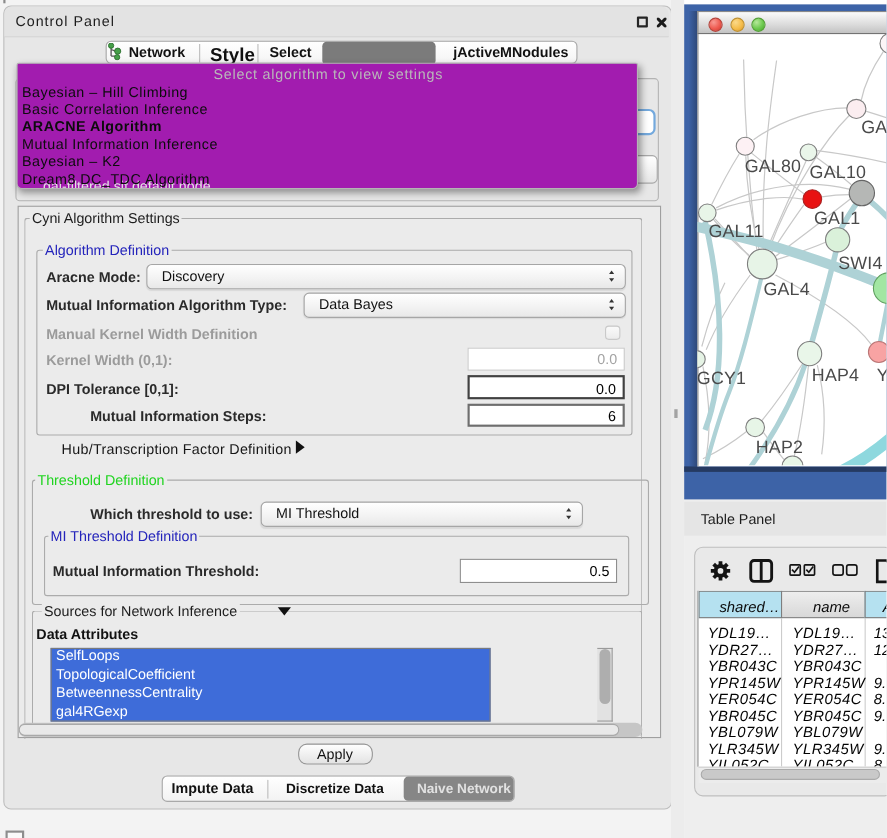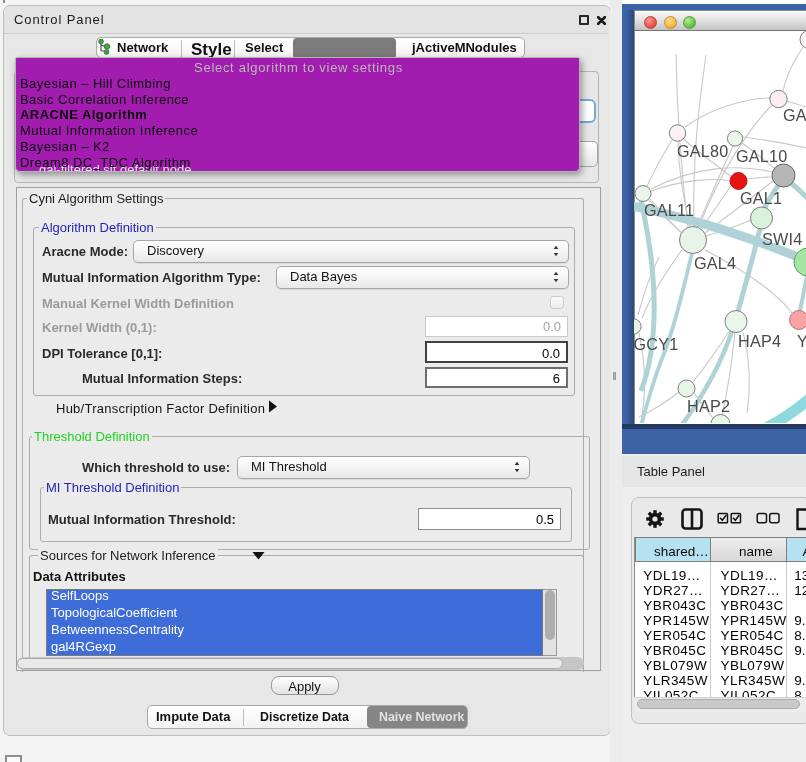--- a/index.html
+++ b/index.html
@@ -127,21 +127,21 @@
   <span class="fval" style="top:3px;">0.5</span>
 </div>
 
 <div class="abs gbox" style="left:29px;top:555px;width:553px;height:113px;border-bottom:none;"></div>
 <div class="abs gcap" style="left:38px;top:548px;color:#1d1d1d;">Sources for Network Inference</div>
 <svg class="abs" style="left:252px;top:551px;" width="13" height="9" viewBox="0 0 13 9">
     <path d="M0.5 1 L12.5 1 L6.5 8.5 Z" fill="#111"></path>
   </svg>
 <div class="abs blbl" style="left:33px;top:569px;color:#111;">Data Attributes</div>
 
-<div class="abs" style="left:46px;top:588.5px;width:497px;height:67px;background:#3e6cd9;border:1px solid #7a7a7a;box-sizing:border-box;">
+<div class="abs" style="left:46px;top:588.5px;width:400px;height:67px;background:#3e6cd9;border:1px solid #7a7a7a;box-sizing:border-box;">
   <div class="abs" style="left:4px;top:-1.2px;font-size:13px;color:#fff;line-height:16.75px;">SelfLoops<br>TopologicalCoefficient<br>BetweennessCentrality<br>gal4RGexp</div>
 </div>
 <div class="abs" style="left:543px;top:588.5px;width:14px;height:67px;background:#e2e2e2;border:1px solid #9a9a9a;border-left:none;box-sizing:border-box;"></div>
 <div class="abs" style="left:545px;top:590px;width:10px;height:50px;background:#aeaeae;border-radius:5px;"></div>
 
 <div class="abs" style="left:17px;top:656.5px;width:567px;height:13px;background:#c6c6c6;border-radius:7px;"></div>
 <div class="abs" style="left:17px;top:657.5px;width:546px;height:11px;background:#e9e9e9;border:1px solid #a9a9a9;border-radius:6px;box-sizing:border-box;"></div>
 
 <div class="abs" style="left:270.5px;top:675.5px;width:68px;height:19px;background:linear-gradient(#fefefe,#e3e3e3);border:1px solid #979797;border-radius:8px;box-sizing:border-box;text-align:center;">
   <span style="font-size:13px;color:#111;line-height:18px;">Apply</span>
@@ -273,21 +273,21 @@
   </g>
 
   <g fill="none" stroke="#141414" stroke-width="1.5">
     <rect x="112.2" y="5.5" width="9.3" height="9.3" rx="2"></rect>
     <rect x="124.7" y="5.5" width="9.3" height="9.3" rx="2"></rect>
   </g>
 
   <path d="M152.5 1.5 L161 1.5 L166 7 L166 21 L152.5 21 Z" fill="none" stroke="#141414" stroke-width="2.4"></path>
 </svg>
 
-<div class="abs" style="left:634px;top:537px;width:172px;height:160px;background:#fff;border-left:1px solid #8e8e8e;box-sizing:border-box;overflow:hidden;">
+<div class="abs" style="left:634px;top:537px;width:172px;height:160px;background:#fff;border-left:1px solid #8e8e8e;box-sizing:border-box;overflow:hidden;font-style:italic;">
   <div class="abs" style="left:0;top:0;width:75.5px;height:25px;background:#b5e1f0;border:1px solid #7e7e7e;box-sizing:border-box;"></div>
   <div class="abs" style="left:74.5px;top:0;width:77px;height:25px;background:linear-gradient(#eeeeee,#d8d8d8);border:1px solid #7e7e7e;box-sizing:border-box;"></div>
   <div class="abs" style="left:150.5px;top:0;width:60px;height:25px;background:#b5e1f0;border:1px solid #7e7e7e;box-sizing:border-box;"></div>
   <span class="abs" style="left:19px;top:6.5px;font-size:13.5px;color:#0a0a0a;">shared…</span>
   <span class="abs" style="left:104px;top:6.5px;font-size:13.5px;color:#0a0a0a;">name</span>
   <span class="abs" style="left:167.5px;top:6.5px;font-size:13.5px;color:#0a0a0a;">A</span>
   <div class="abs" style="left:74.5px;top:25px;width:1px;height:135px;background:#cccccc;"></div>
   <div class="abs" style="left:150.5px;top:25px;width:1px;height:135px;background:#cccccc;"></div>
   <div class="abs" style="left:8.3px;top:30.5px;font-size:13.5px;color:#020202;line-height:15.05px;letter-spacing:0.45px;">YDL19…<br>YDR27…<br>YBR043C<br>YPR145W<br>YER054C<br>YBR045C<br>YBL079W<br>YLR345W<br>YIL052C</div>
   <div class="abs" style="left:85.5px;top:30.5px;font-size:13.5px;color:#020202;line-height:15.05px;letter-spacing:0.45px;">YDL19…<br>YDR27…<br>YBR043C<br>YPR145W<br>YER054C<br>YBR045C<br>YBL079W<br>YLR345W<br>YIL052C</div>

